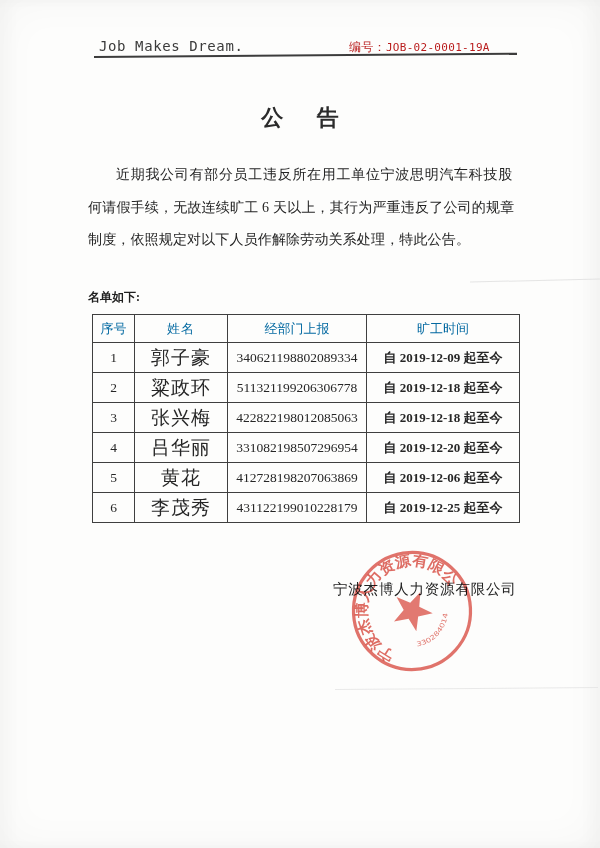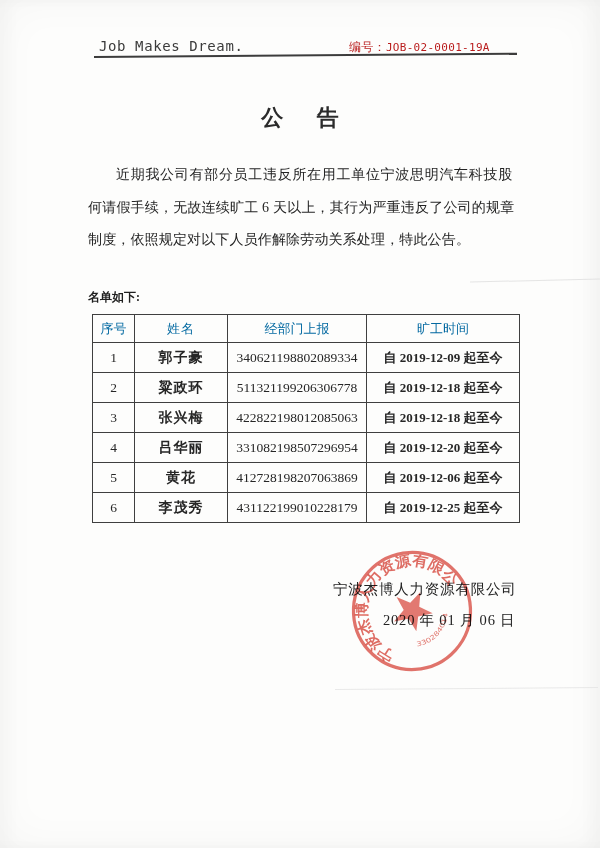--- a/index.html
+++ b/index.html
@@ -41,21 +41,21 @@
     position:absolute;left:92px;top:314px;width:423px;
     border-collapse:collapse;table-layout:fixed;
   }
   .roster th,.roster td{
     border:1.2px solid #3f3f3f;text-align:center;vertical-align:middle;
     padding:0;overflow:hidden;white-space:nowrap;
   }
   .roster th{height:27px;font-size:13px;font-weight:normal;color:#0369a1;}
   .roster td{height:29px;}
   .col-idx{width:41px;font-size:13.5px;}
-  .col-name{width:92px;font-size:14px;font-weight:bold;letter-spacing:1px;}
+  .col-name{width:92px;font-size:19px;font-weight:normal;letter-spacing:1px;}
   .col-id{width:138px;font-size:13.5px;}
   .col-time{width:152px;font-size:13px;font-weight:bold;}
   
   .company-line{position:absolute;left:333px;top:580px;font-size:14.5px;letter-spacing:.8px;color:#222;white-space:nowrap;}
   .date-line{position:absolute;left:383px;top:611px;font-size:14.5px;letter-spacing:.8px;color:#222;white-space:nowrap;}
   
   .seal{
     position:absolute;left:347px;top:546px;width:130px;height:130px;
     transform:rotate(-48deg);mix-blend-mode:multiply;opacity:.92;
   }
@@ -127,21 +127,20 @@
       <tr>
         <td class="col-idx">6</td>
         <td class="col-name">李茂秀</td>
         <td class="col-id">431122199010228179</td>
         <td class="col-time">自 2019-12-25 起至今</td>
       </tr>
     </tbody>
   </table>
 
   <div class="company-line">宁波杰博人力资源有限公司</div>
-  <div class="date-line">2020 年 01 月 06 日</div>
 
   <svg class="seal" viewBox="0 0 200 200" xmlns="http://www.w3.org/2000/svg">
     <defs>
       <path id="ringTextPath" d="M 34.2 123.9 A 70 70 0 1 1 165.8 123.9" fill="none"></path>
       <path id="codePath" d="M 64.6 142.1 A 55 55 0 0 0 135.4 142.1" fill="none"></path>
     </defs>
     <circle cx="100" cy="100" r="90" fill="none" stroke="#d8453a" stroke-width="5" opacity=".82"></circle>
     <polygon points="100,68 107.5,89.6 130.4,90.1 112.2,104 118.8,125.9 100,112.8 81.2,125.9 87.8,104 69.6,90.1 92.5,89.6" fill="#d8453a" opacity=".78"></polygon>
     <text font-size="22" fill="#d8453a" opacity=".85" font-family="Liberation Serif, DejaVu Serif, serif" font-weight="bold">
       <textPath href="#ringTextPath" textLength="288" lengthAdjust="spacingAndGlyphs">宁波杰博人力资源有限公司</textPath>

